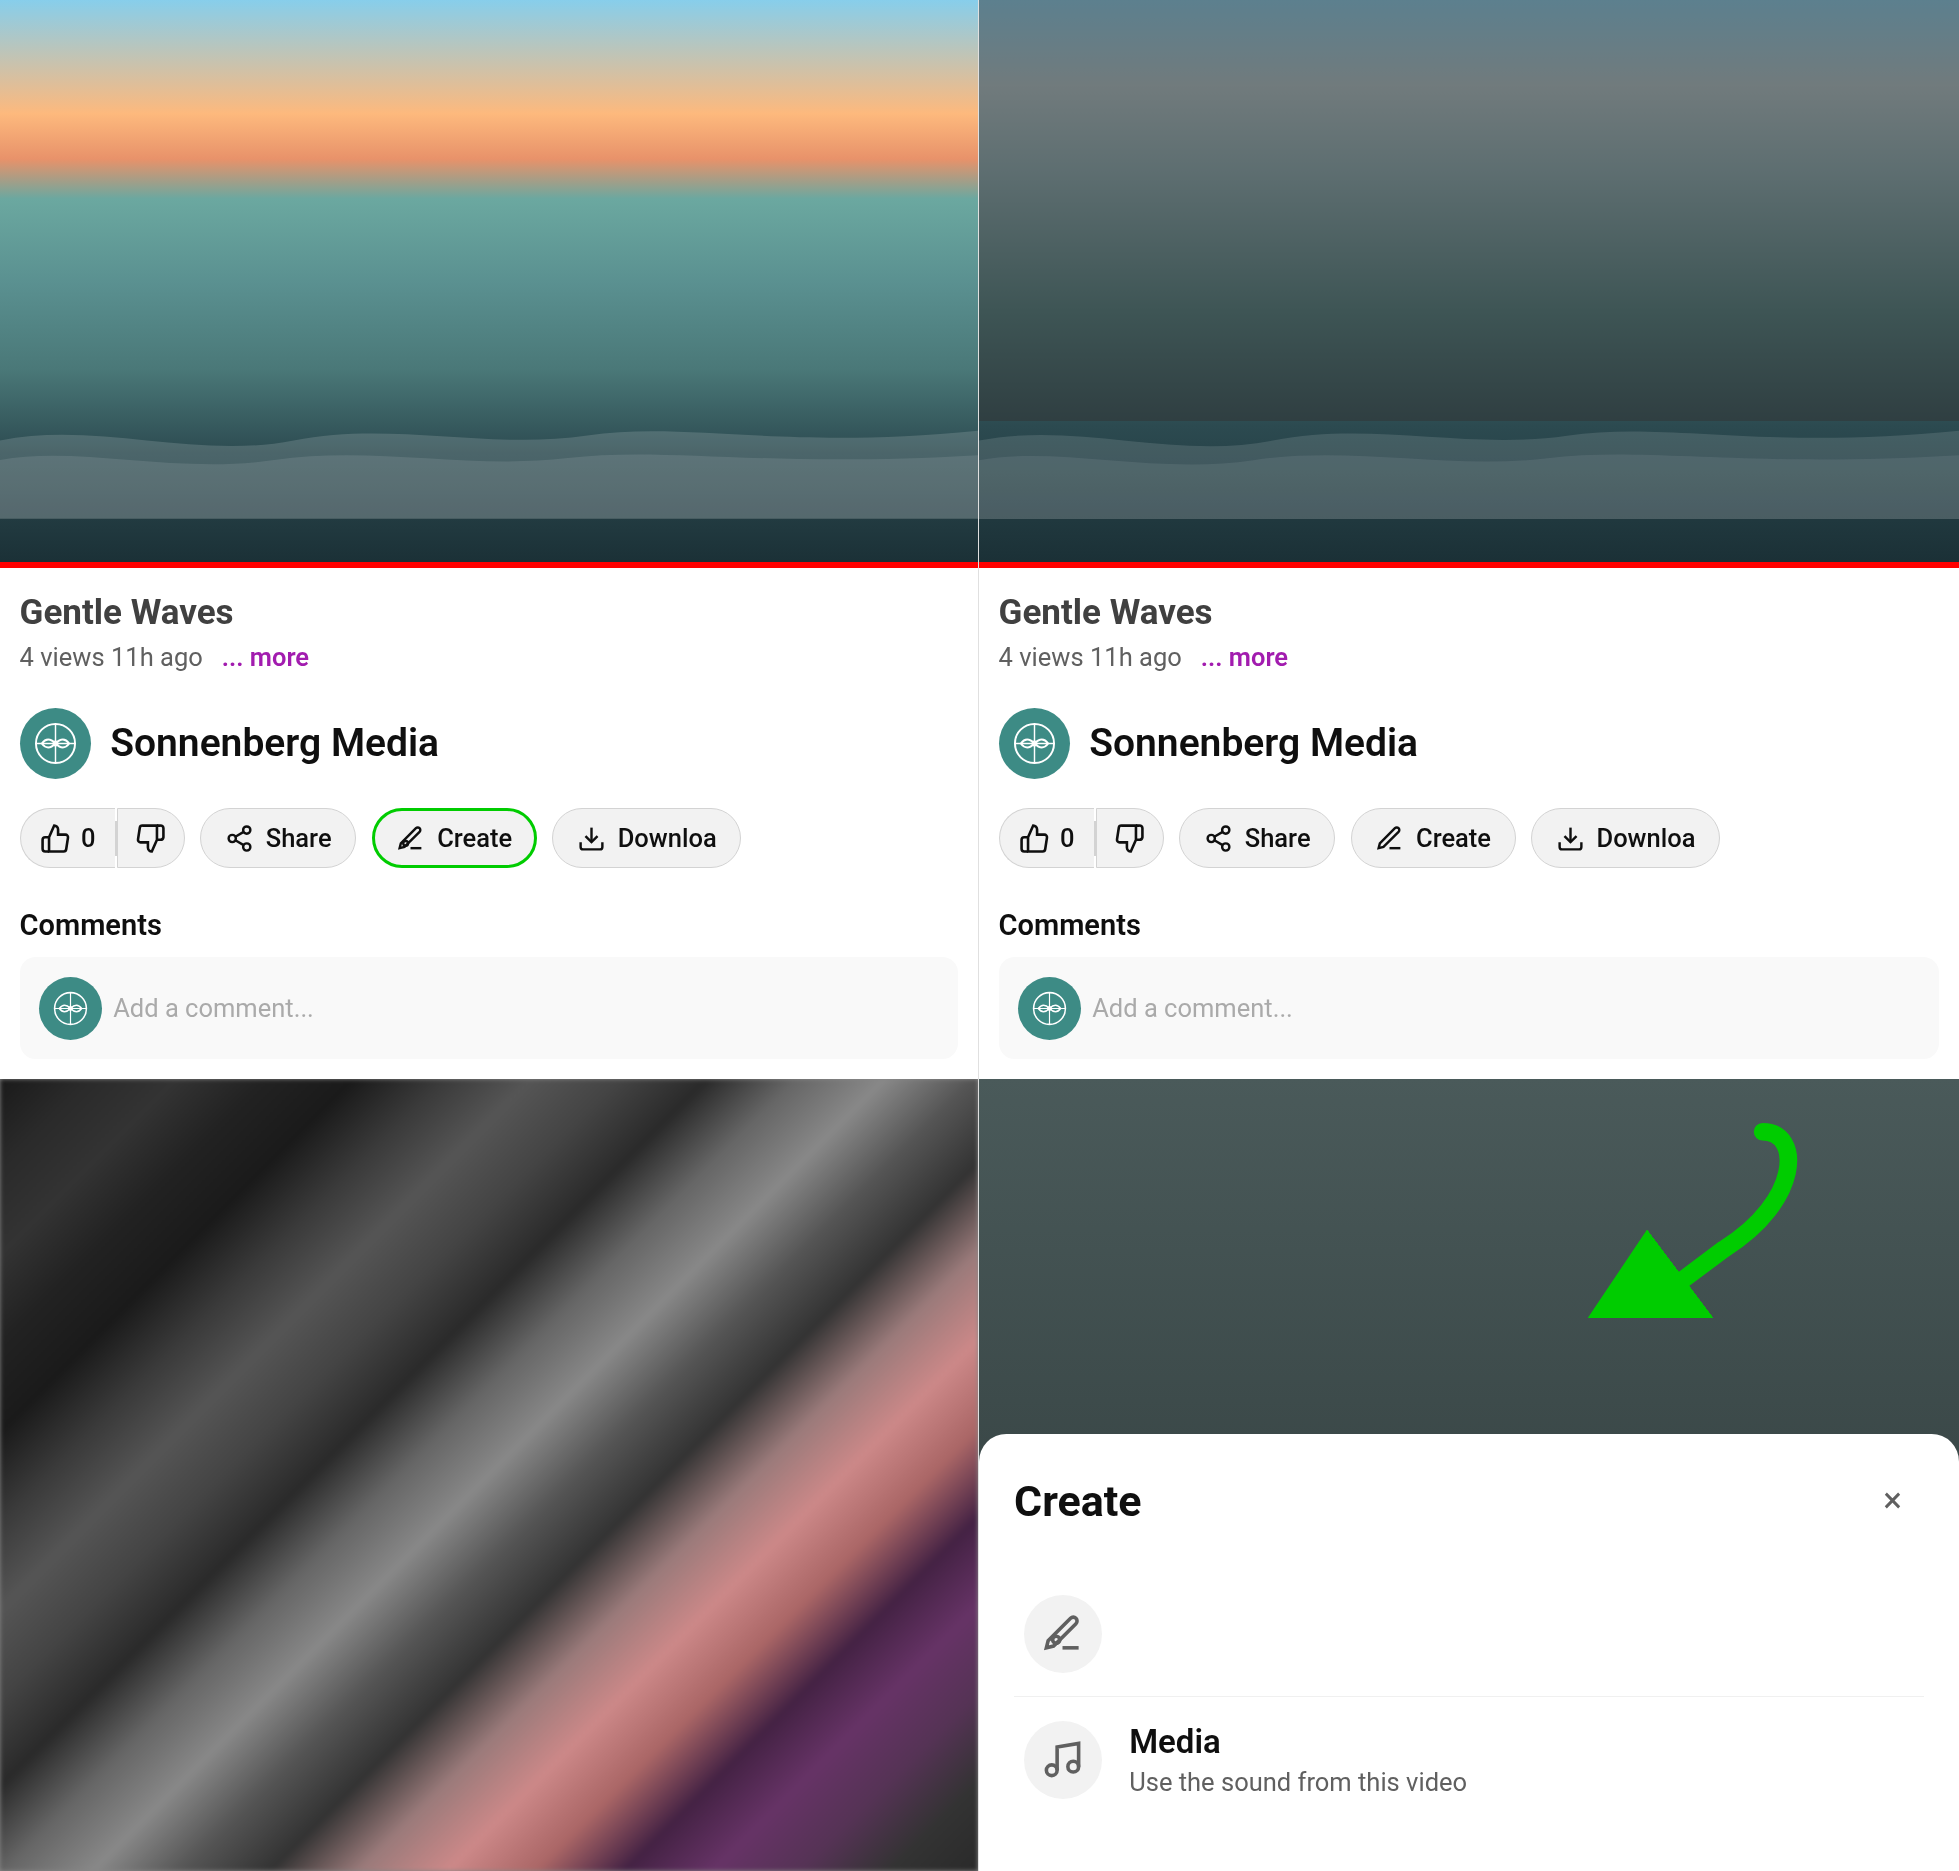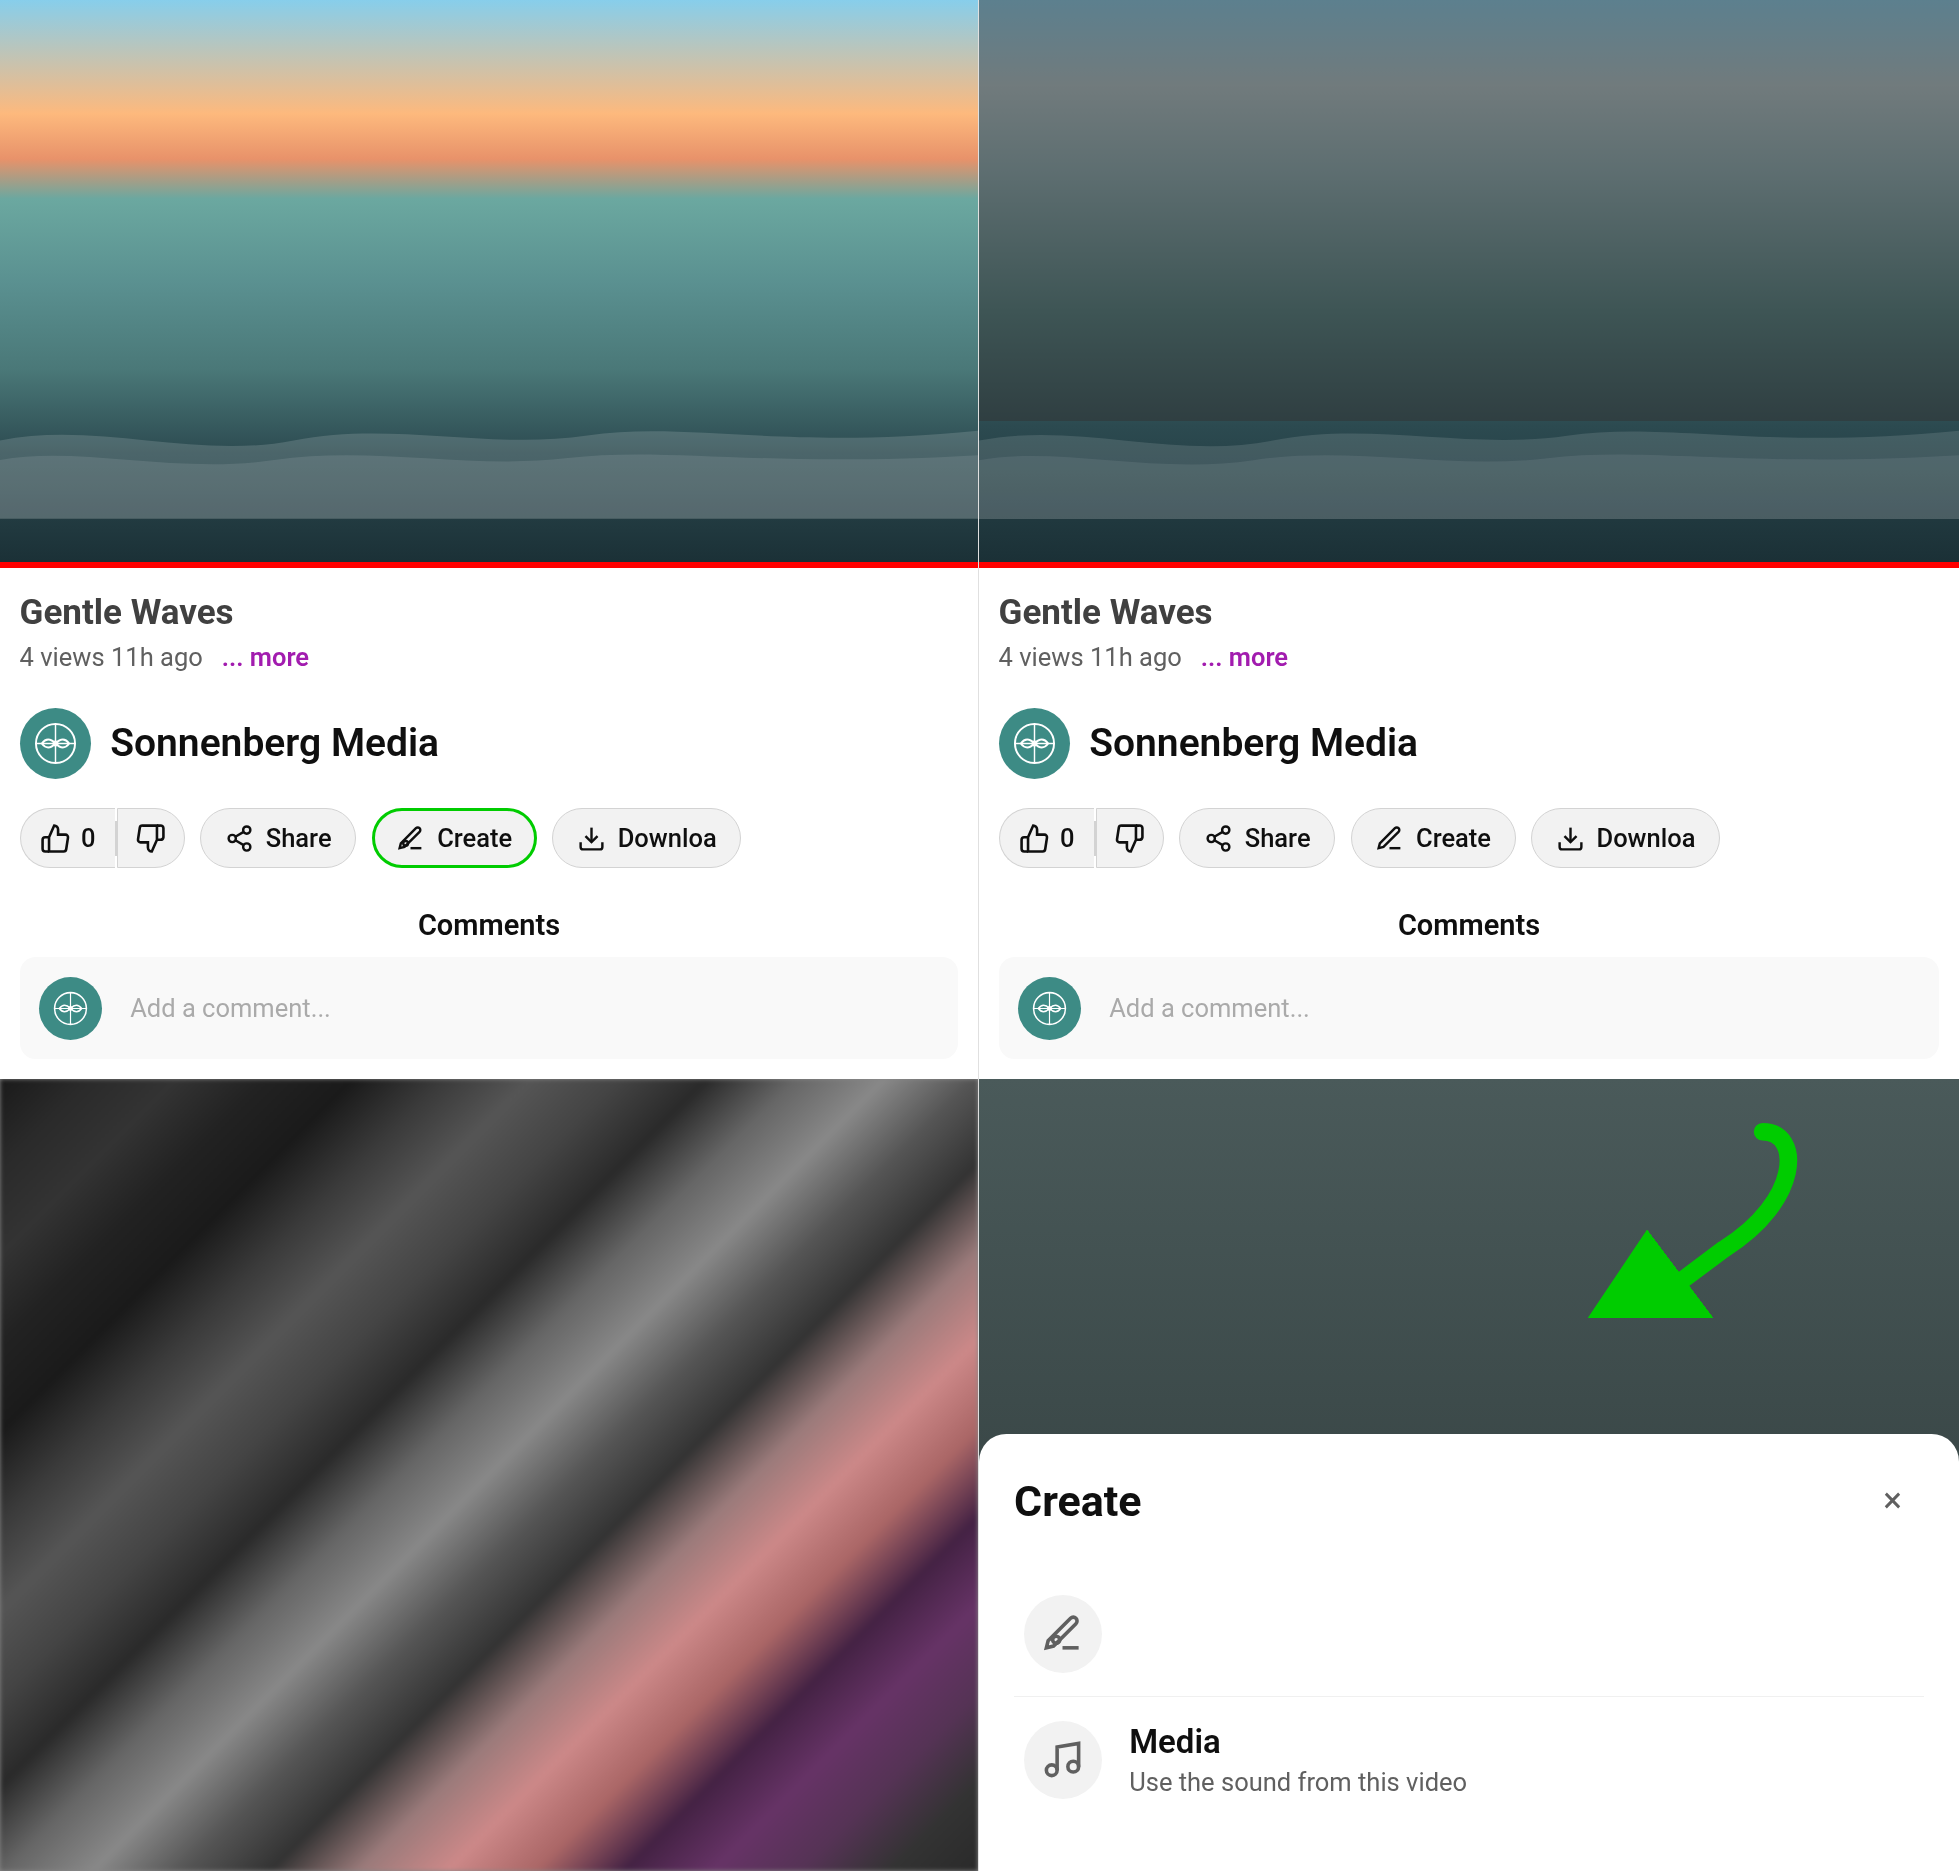--- a/index.html
+++ b/index.html
@@ -205,34 +205,33 @@
       cursor: pointer;
       white-space: nowrap;
       font-size: 25.5px;
       font-weight: 500;
       color: #0f0f0f;
     }
 
     
     .comments-section {
       padding: 19.6px 19.6px;
-      text-align: center;
     }
 
     .comments-title {
       font-size: 29px;
       font-weight: 600;
       color: #0f0f0f;
       margin-bottom: 15.7px;
     }
 
     .comment-input-row {
       display: flex;
       align-items: center;
-      gap: 28px;
+      gap: 11px;
       padding: 19.6px 19.6px;
       background: #f9f9f9;
       border-radius: 15.7px;
     }
 
     .comment-avatar {
       width: 63px;
       height: 63px;
       border-radius: 50%;
       background: #3d8b85;

